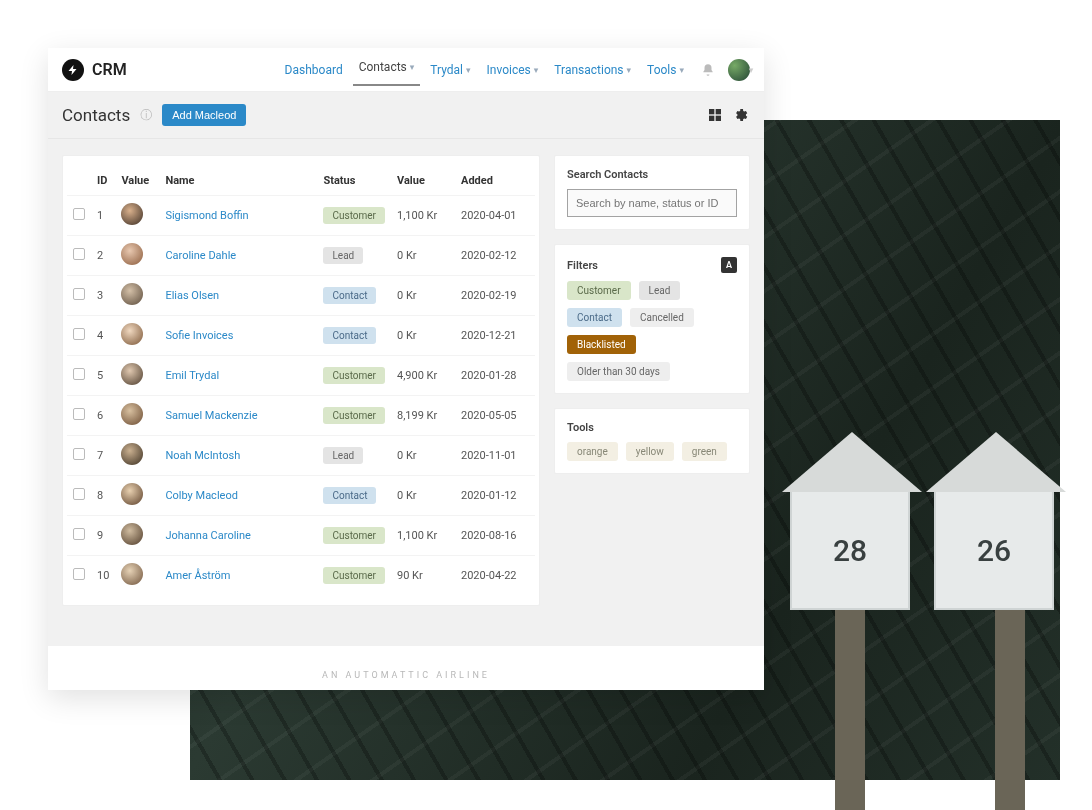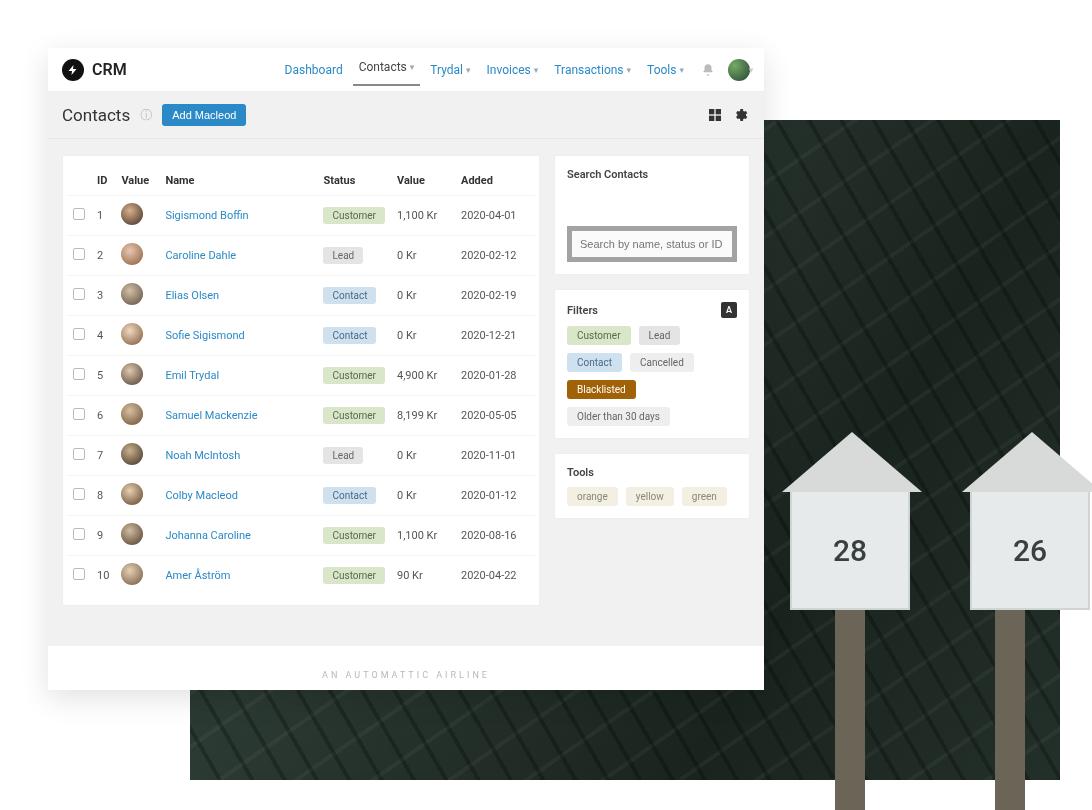--- a/index.html
+++ b/index.html
@@ -31,21 +31,21 @@
   .mailbox {
     position: absolute;
     width: 120px;
     height: 120px;
     background: #e7eaea;
     border: 2px solid #cfd4d4;
     display:flex; align-items:center; justify-content:center;
     font-size: 30px; color:#394040; font-weight:500;
   }
   .mailbox.left { left: 600px; top: 370px; }
-  .mailbox.right { left: 780px; top: 370px; }
+  .mailbox.right { left: 744px; top: 370px; }
   .mailbox .roof {
     position:absolute; top:-60px; left:-10px; width:0; height:0;
     border-left: 70px solid transparent;
     border-right: 70px solid transparent;
     border-bottom: 60px solid #d7dad9;
   }
   .post {
     position:absolute;
     width: 30px;
     height: 220px;
@@ -159,21 +159,21 @@
   }
   .status-customer { background:#d9e6c9; color:#5a6a4a; }
   .status-lead     { background:#e4e4e4; color:#666; }
   .status-contact  { background:#cfe1ee; color:#4a6a88; }
 
   .side-col { width:196px; display:flex; flex-direction:column; gap:14px; }
   .side-title { font-size:11px; color:#444; font-weight:600; margin-bottom:8px; display:flex; justify-content:space-between; align-items:center;text-align:center;}
   .side-panel { padding:12px; }
   .search-input {
     width:100%; padding:7px 8px; font-size:11px;
-    border:5px solid #a3a3a3; color:#888; background:#fafafa;margin-top:37px;
+    border:1px solid #a3a3a3; color:#888; background:#fafafa;
   }
   .chip-row { display:flex; flex-wrap:wrap; gap:8px; }
   .chip {
     font-size:10px; padding:4px 10px; border-radius:3px;
     background:#eee; color:#666; cursor:pointer;
   }
   .chip.customer { background:#d9e6c9; color:#5a6a4a; }
   .chip.lead { background:#e4e4e4; }
   .chip.contact { background:#cfe1ee; color:#4a6a88; }
   .chip.cancelled { background:#eee; }
@@ -319,21 +319,21 @@
               <td><span class="row-avatar a2"></span></td>
               <td><span class="name-link">Elias Olsen</span></td>
               <td><span class="status-pill status-contact">Contact</span></td>
               <td>0 Kr</td>
               <td>2020-02-19</td>
             </tr>
             <tr>
               <td><span class="cbx"></span></td>
               <td>4</td>
               <td><span class="row-avatar a3"></span></td>
-              <td><span class="name-link">Sofie Sigismond</span></td>
+              <td><span class="name-link">Sofie Invoices</span></td>
               <td><span class="status-pill status-contact">Contact</span></td>
               <td>0 Kr</td>
               <td>2020-12-21</td>
             </tr>
             <tr>
               <td><span class="cbx"></span></td>
               <td>5</td>
               <td><span class="row-avatar a4"></span></td>
               <td><span class="name-link">Emil Trydal</span></td>
               <td><span class="status-pill status-customer">Customer</span></td>

